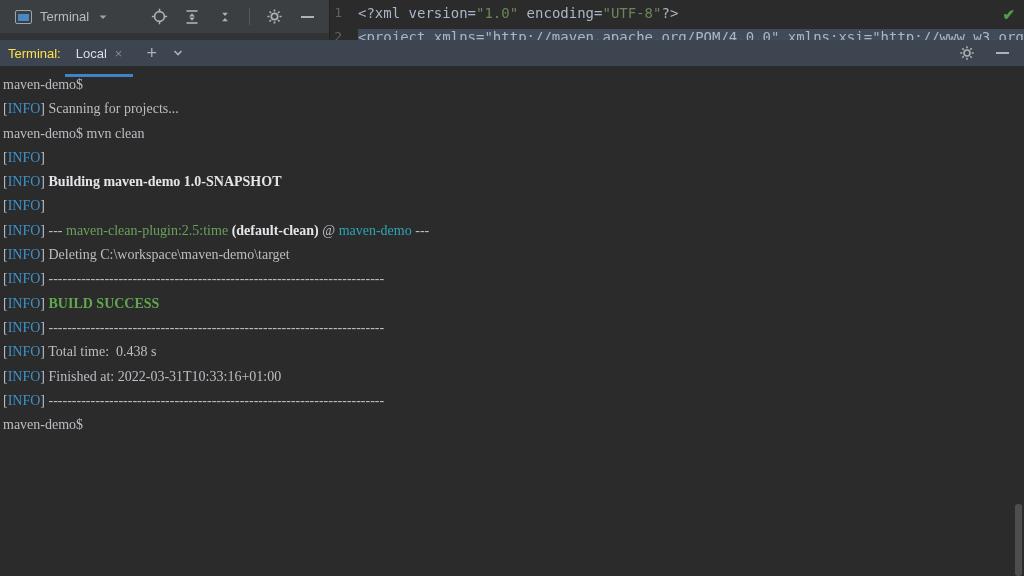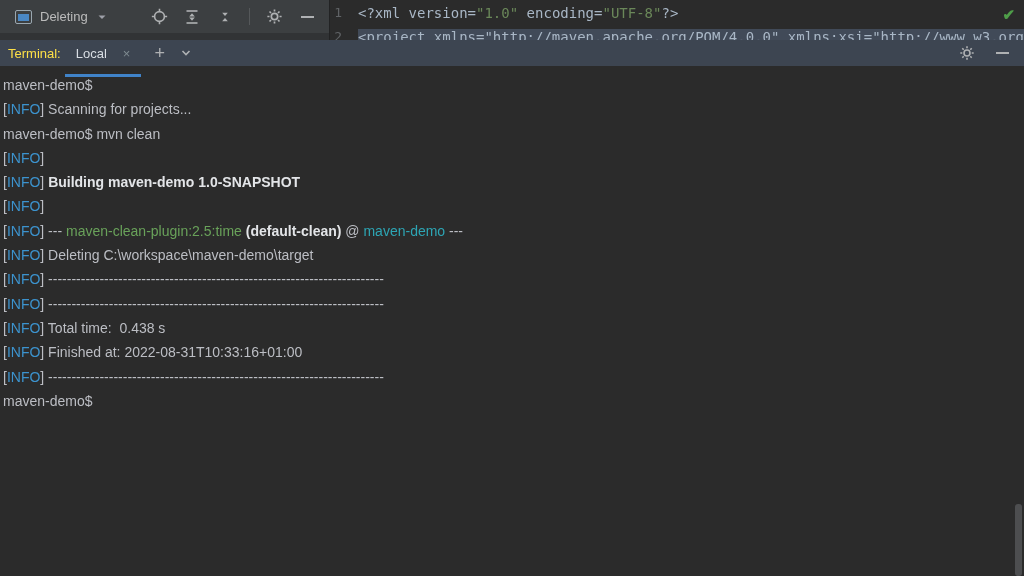--- a/index.html
+++ b/index.html
@@ -27,52 +27,52 @@
   .ed-line.l1{top:1px}.ed-line.l2{top:25px}
   .gutter{width:28px;box-sizing:border-box;padding-right:16px;text-align:right;color:#606366;font-size:13px;}
   .e-t{color:#A9B7C6}.e-s{color:#6A8759}
   .e-sel{color:#A9B7C6;background:#414a58}
   .ed-check{position:absolute;top:6px;right:9px;color:#4F9E49;font-size:15px;font-weight:bold;cursor:pointer;}
 
   
   .term-header{position:absolute;left:0;top:40px;right:0;height:26px;background:#3d4551;
                display:flex;align-items:center;}
   .th-label{color:#fde047;font-size:13px;margin-left:8px;}
-  .tab{height:26px;display:flex;align-items:center;margin-left:4px;padding:11px 11px;position:relative;cursor:pointer;gap:8px;}
+  .tab{height:26px;display:flex;align-items:center;margin-left:4px;padding:11px 11px;position:relative;cursor:pointer;}
   .tab::after{content:"";position:absolute;left:0;right:0;bottom:0;height:3px;background:#4083C9;}
   .tab-label{color:#D9DEE4;font-size:13px;}
   .tab-close{color:#7F8B91;font-size:13px;margin-left:8px;}
   .th-plus{color:#AFB1B3;font-size:18px;line-height:1;margin-left:13px;cursor:pointer;}
   .th-chevron{margin-left:14px;display:flex;cursor:pointer;}
   .th-right{margin-left:auto;display:flex;align-items:center;gap:17px;margin-right:13px;}
 
   
   .term-body{position:absolute;left:0;top:66px;right:0;bottom:0;padding:7px 0 0 3px;
-             font-family:Liberation Sans, sans-serif;font-size:14px;cursor:text;}
+             font-family:Liberation Serif, serif;font-size:14px;cursor:text;}
   .term-line{height:24.3px;line-height:24.3px;white-space:pre;}
   .seg-d{color:#BCBEC4}
   .seg-b{color:#3C93CE}
   .seg-c{color:#2DA5B4}
   .seg-g{color:#69A25A}
   .seg-w{color:#E3E5E8;font-weight:bold}
   .seg-G{color:#62A74F;font-weight:bold}
 
   .scroll-thumb{position:absolute;right:2px;bottom:0;width:7px;height:72px;
                 background:rgba(165,170,175,0.28);border-radius:3px;cursor:pointer;}
   svg{display:block}
 </style>
 </head>
 <body>
 
 <div class="screen">
 
   <div class="toolbar">
     <div class="project-group">
       <span class="win-icon"></span>
-      <span class="project-label">Deleting</span>
+      <span class="project-label">Terminal</span>
       <span>
         <svg width="12" height="12" viewBox="0 0 12 12">
             <path d="M2.5 4.5l3.5 3.5 3.5-3.5z" fill="#9DA0A8"></path>
           </svg>
       </span>
     </div>
     <div class="tool-icons">
       <span class="icon-btn">
         <svg width="17" height="17" viewBox="0 0 16 16" fill="none" stroke="#AFB1B3" stroke-width="1.5">
           <circle cx="8" cy="8" r="4.6"></circle>
@@ -148,21 +148,22 @@
   <div class="term-body">
       <div class="term-line"><span class="seg-d">maven-demo$</span></div>
       <div class="term-line"><span class="seg-d">[</span><span class="seg-b">INFO</span><span class="seg-d">] Scanning for projects...</span></div>
       <div class="term-line"><span class="seg-d">maven-demo$ mvn clean</span></div>
       <div class="term-line"><span class="seg-d">[</span><span class="seg-b">INFO</span><span class="seg-d">]</span></div>
       <div class="term-line"><span class="seg-d">[</span><span class="seg-b">INFO</span><span class="seg-d">] </span><span class="seg-w">Building maven-demo 1.0-SNAPSHOT</span></div>
       <div class="term-line"><span class="seg-d">[</span><span class="seg-b">INFO</span><span class="seg-d">]</span></div>
       <div class="term-line"><span class="seg-d">[</span><span class="seg-b">INFO</span><span class="seg-d">] --- </span><span class="seg-g">maven-clean-plugin:2.5:time</span><span class="seg-d"> </span><span class="seg-w">(default-clean)</span><span class="seg-d"> @ </span><span class="seg-c">maven-demo</span><span class="seg-d"> ---</span></div>
       <div class="term-line"><span class="seg-d">[</span><span class="seg-b">INFO</span><span class="seg-d">] Deleting C:\workspace\maven-demo\target</span></div>
       <div class="term-line"><span class="seg-d">[</span><span class="seg-b">INFO</span><span class="seg-d">] ------------------------------------------------------------------------</span></div>
+      <div class="term-line"><span class="seg-d">[</span><span class="seg-b">INFO</span><span class="seg-d">] </span><span class="seg-G">BUILD SUCCESS</span></div>
       <div class="term-line"><span class="seg-d">[</span><span class="seg-b">INFO</span><span class="seg-d">] ------------------------------------------------------------------------</span></div>
       <div class="term-line"><span class="seg-d">[</span><span class="seg-b">INFO</span><span class="seg-d">] Total time:  0.438 s</span></div>
-      <div class="term-line"><span class="seg-d">[</span><span class="seg-b">INFO</span><span class="seg-d">] Finished at: 2022-08-31T10:33:16+01:00</span></div>
+      <div class="term-line"><span class="seg-d">[</span><span class="seg-b">INFO</span><span class="seg-d">] Finished at: 2022-03-31T10:33:16+01:00</span></div>
       <div class="term-line"><span class="seg-d">[</span><span class="seg-b">INFO</span><span class="seg-d">] ------------------------------------------------------------------------</span></div>
       <div class="term-line"><span class="seg-d">maven-demo$</span></div>
     </div>
 
   <div class="scroll-thumb"></div>
 </div>
 
 </body></html>

